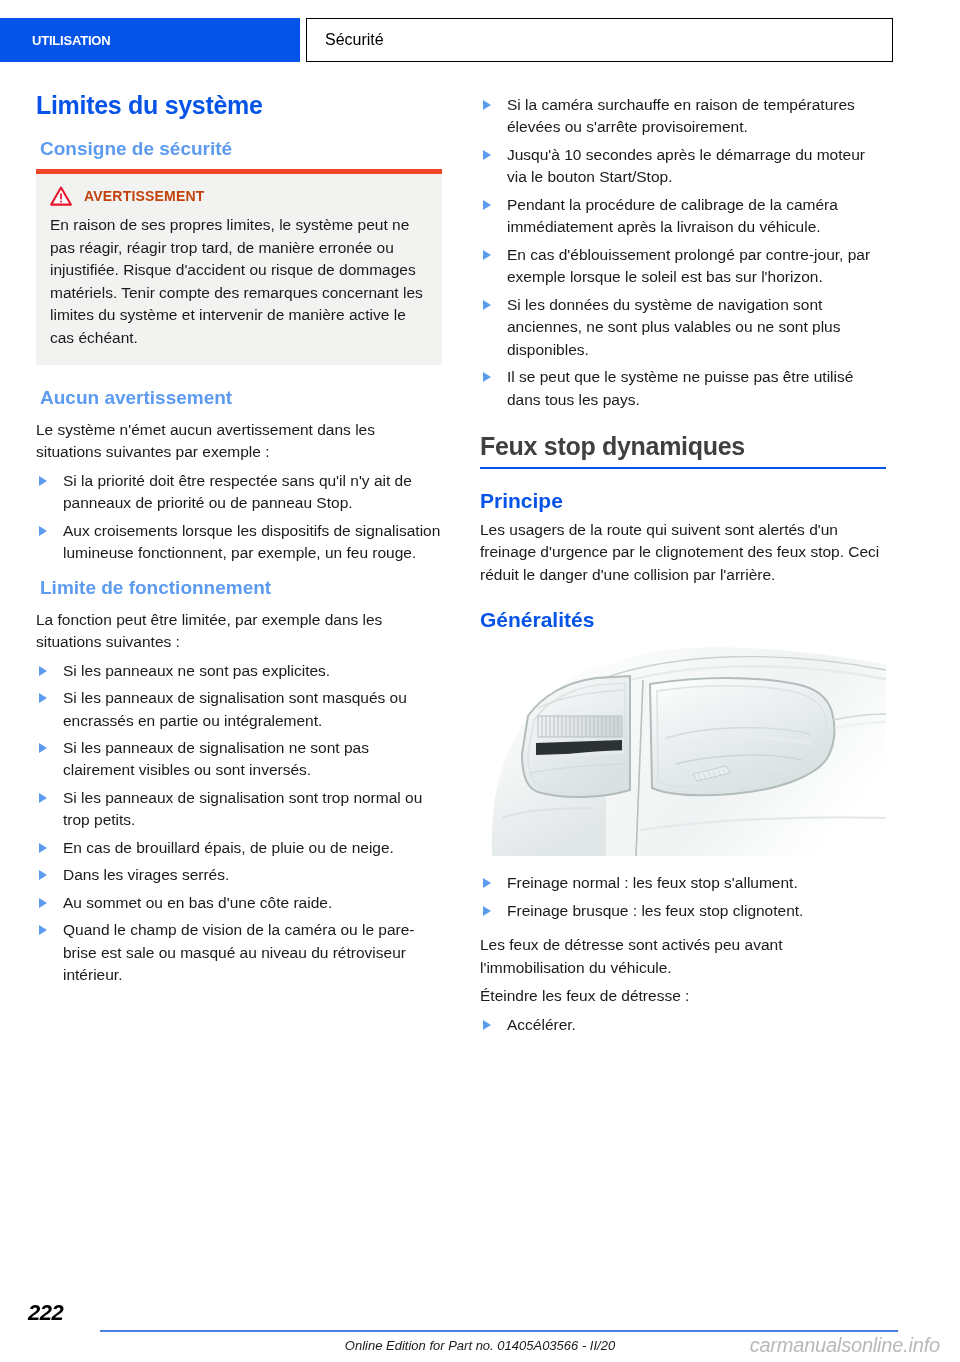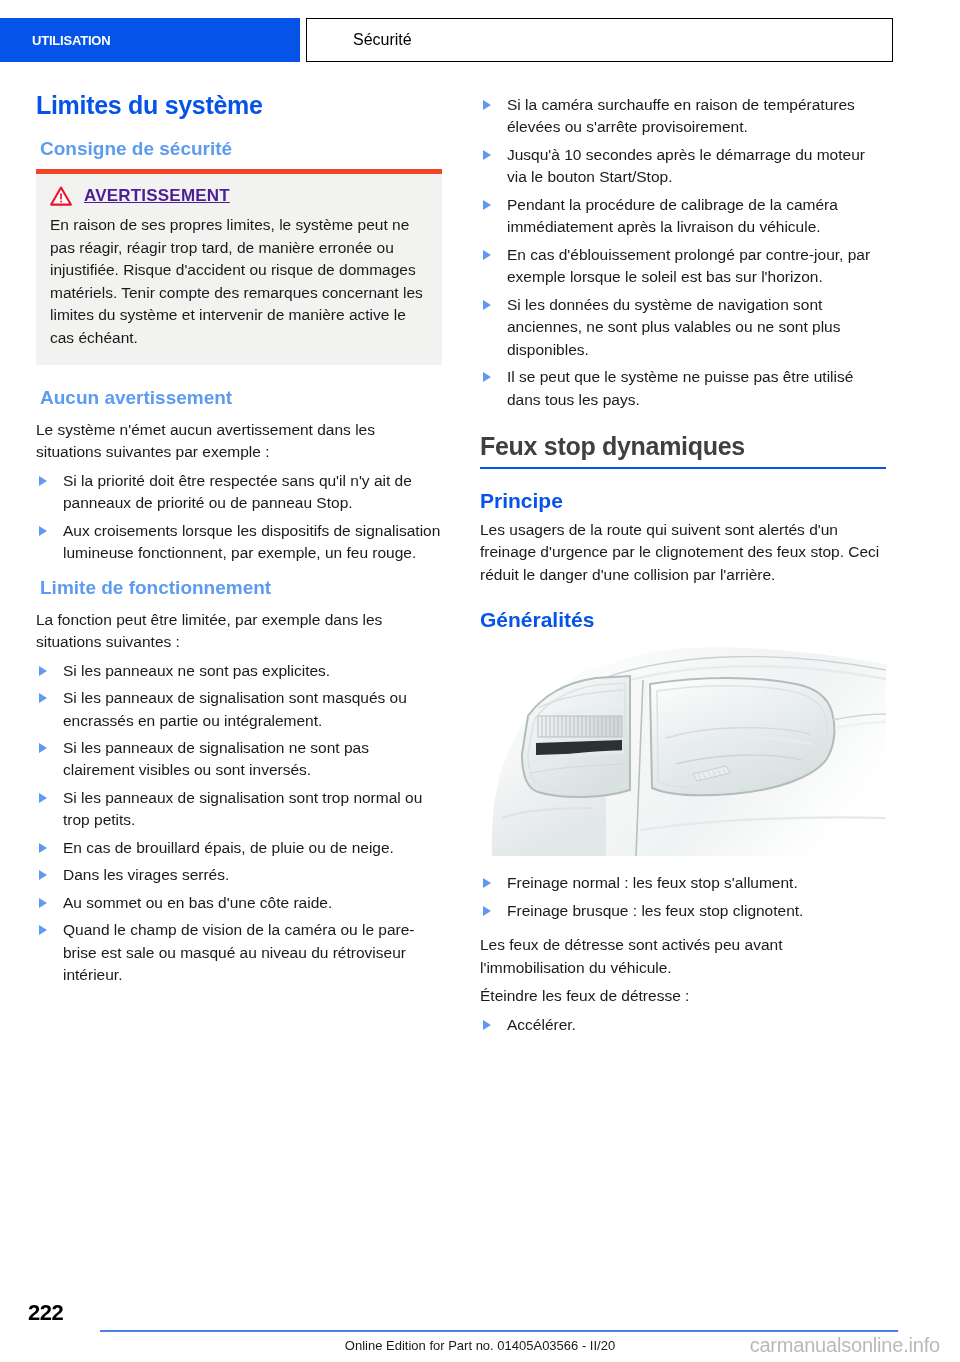--- a/index.html
+++ b/index.html
@@ -45,21 +45,20 @@
     position: absolute;
     left: 306px;
     top: 0;
     width: 587px;
     height: 44px;
     border: 1px solid #000000;
     box-sizing: border-box;
     background: #ffffff;
     display: flex;
     align-items: center;
-    padding-left: 28px;
   }
   .header-tab-secondary-label {
     color: #000000;
     font-size: 16px;
     margin-left: 18px;
   }
 
   
   .col {
     position: absolute;
@@ -116,25 +115,24 @@
     align-items: center;
     margin-bottom: 8px;
   }
   .warning-icon {
     width: 22px;
     height: 20px;
     flex: 0 0 auto;
     margin-right: 12px;
   }
   .warning-title {
-    font-size: 17px;
+    font-size: 14px;
     font-weight: bold;
     letter-spacing: 0.2px;
-    color: #4c1d95;
-    text-decoration: underline;
+    color: #c2410c;
   }
   .warning-body {
     font-size: 15.5px;
     line-height: 1.45;
     color: #1a1a1a;
   }
 
   
   .para {
     font-size: 15.5px;
@@ -182,20 +180,21 @@
   }
   .figure svg { display: block; }
 
   
   .footer {
     position: absolute;
     left: 0;
     bottom: 0;
     width: 960px;
     height: 72px;
+    font-style: italic;
   }
   .page-number {
     position: absolute;
     left: 28px;
     top: 10px;
     font-size: 22px;
     font-weight: bold;
     color: #000000;
     letter-spacing: -0.5px;
   }

